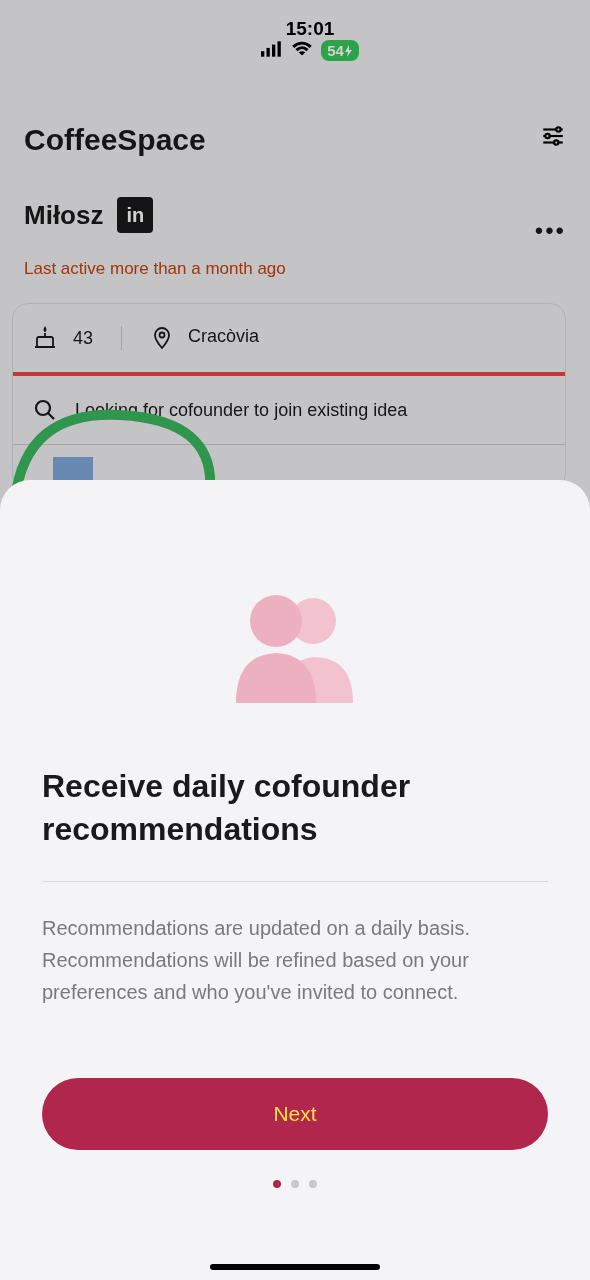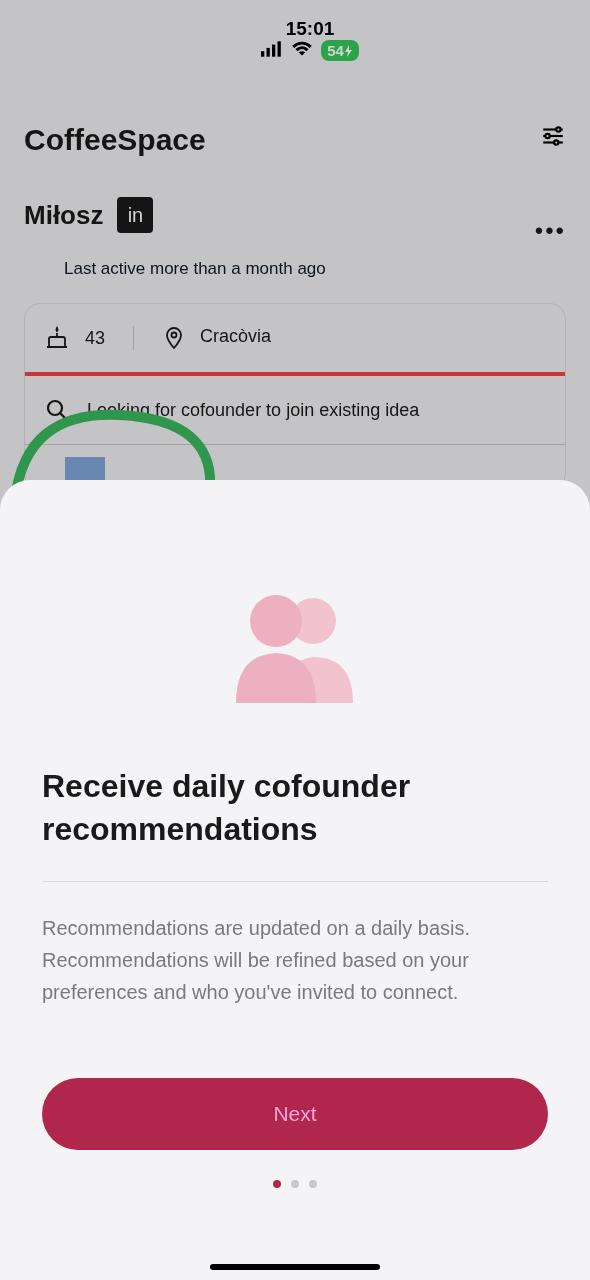--- a/index.html
+++ b/index.html
@@ -76,37 +76,36 @@
     }
     .linkedin-badge {
       width: 36px;
       height: 36px;
       background: #1a1a1a;
       border-radius: 4px;
       display: flex;
       align-items: center;
       justify-content: center;
       color: white;
-      font-weight: 400;
+      font-weight: 700;
       font-size: 20px;
     }
     .more-dots {
       font-size: 24px;
       letter-spacing: 2px;
       color: #1a1a1a;
       padding-top: 20px;
     }
     .last-active {
       padding: 14px 24px 0 24px;
-      color: #0f172a;
+      color: #c2410c;
       font-size: 17px;
-      margin-left: 40px;
     }
     .profile-card {
-      margin: 24px 24px 0 24px;
+      margin: 24px 24px 0 12px;
       border: 1px solid #d8d8dc;
       border-radius: 16px;
       background: #f0f0f2;
     }
     .card-top-row {
       display: flex;
       align-items: center;
       padding: 22px 20px;
     }
     .age-cell {
@@ -209,21 +208,21 @@
       margin-bottom: 30px;
     }
     .modal-body {
       font-size: 20px;
       color: #7a7a7e;
       line-height: 1.6;
     }
     .next-button {
       margin: 70px 42px 0 42px;
       background: #b0264c;
-      color: #f9a8d4;
+      color: #fde047;
       border: none;
       border-radius: 40px;
       height: 72px;
       font-size: 21px;
       font-weight: 500;
       cursor: pointer;
     }
     .page-dots {
       display: flex;
       justify-content: center;

